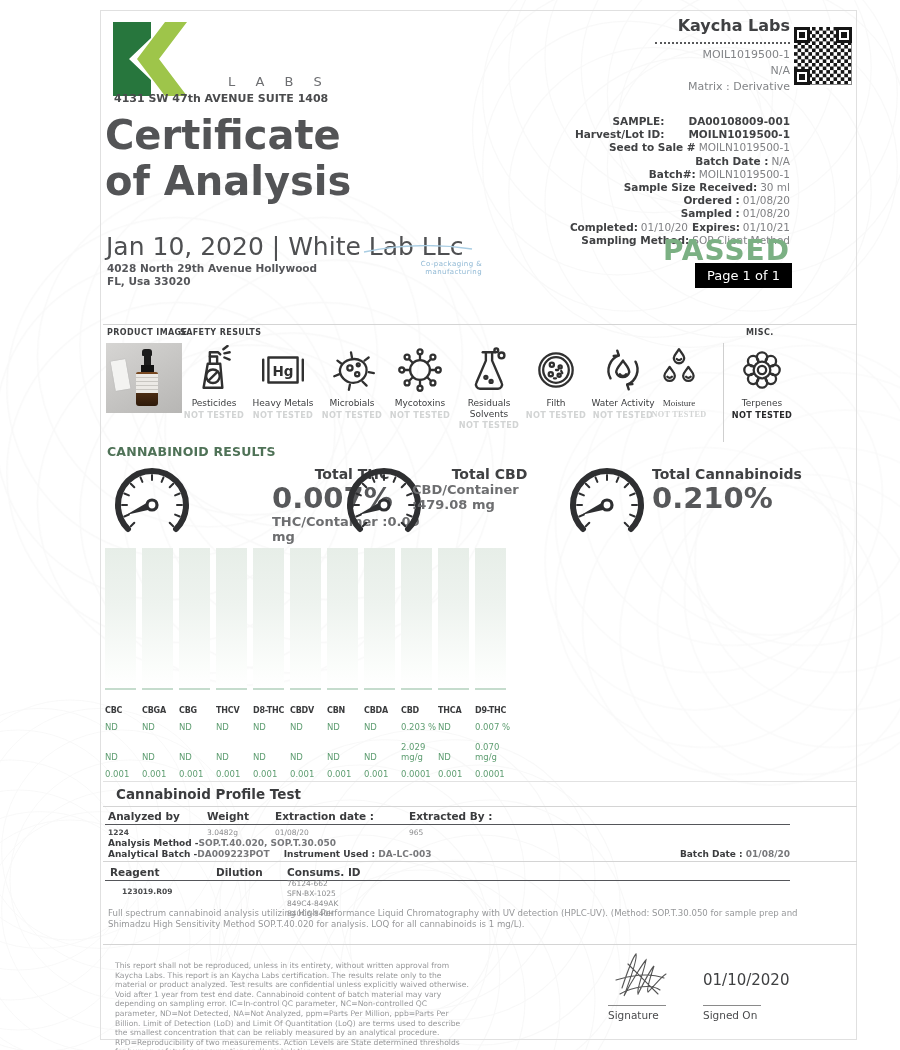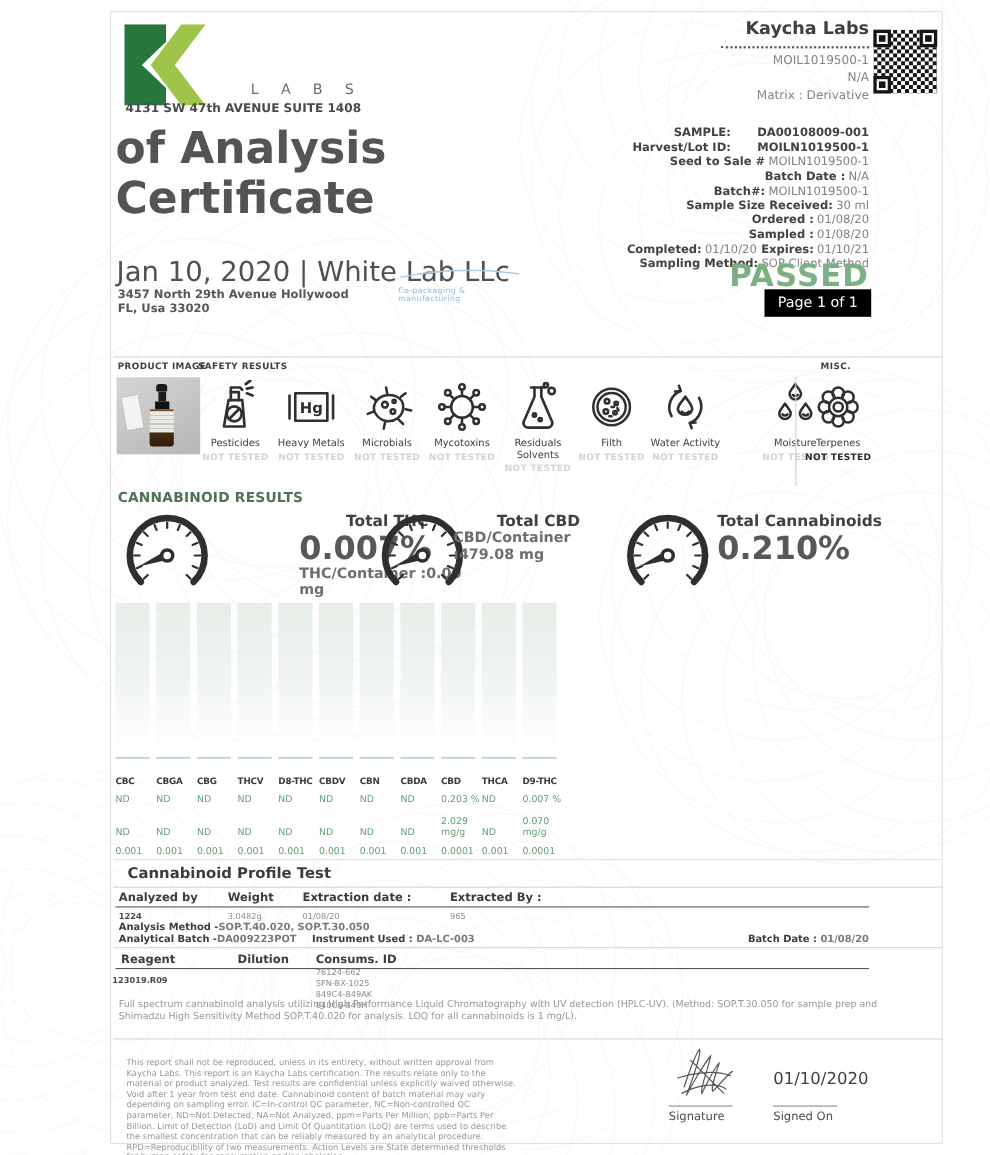--- a/index.html
+++ b/index.html
@@ -21,21 +21,21 @@
   .lab-address{left:114px;top:92px;font-size:11px;font-weight:700;color:#4a4b4d;}
   .doc-title{left:105px;top:112px;font-size:40px;line-height:46px;font-weight:700;color:#535456;}
   .date-client{left:106px;top:232px;font-size:25px;color:#4f5052;}
   .client-addr{left:107px;top:262px;font-size:10.5px;font-weight:700;color:#55565a;line-height:13px;}
 
   
   .wl{left:362px;top:238px;width:120px;height:64px;}
   .wl .nm{font-size:33px;line-height:33px;}
   .wl .w1{color:#a9cbe2;font-weight:300;}
   .wl .w2{color:#3e86bf;font-weight:700;}
-  .wl .tg{font-size:7px;color:#8fb8d4;margin-top:3px;letter-spacing:.4px;}
+  .wl .tg{font-size:7px;color:#8fb8d4;margin-top:3px;letter-spacing:.4px;text-align:right;}
 
   
   .lab-card-name{right:110px;top:16px;font-size:16px;font-weight:700;color:#3f4042;text-align:right;}
   .lab-card-rule{right:110px;top:42px;width:135px;border-top:2px dotted #58595b;}
   .lab-card-lines{right:110px;top:47px;font-size:11px;color:#828487;text-align:right;line-height:16px;}
   .qr{left:794px;top:27px;width:58px;height:58px;background:
       conic-gradient(#151515 25%,#fff 0 50%,#151515 0 75%,#fff 0) 0 0/7.2px 7.2px;
       outline:3px solid #fff;}
   .qr .f{position:absolute;width:16px;height:16px;background:#fff;border:3px solid #151515;}
   .qr .f i{display:block;width:6px;height:6px;background:#151515;margin:2px;}
@@ -282,26 +282,26 @@
     <div class="abs frame"></div>
 
     <svg class="abs klogo" viewBox="0 0 80 74">
       <polygon points="0,0 38,0 38,16 16,37 38,58 38,74 0,74" fill="#27763d"></polygon>
       <polygon points="52,0 74,0 46,37 74,74 52,74 24,37" fill="#9ec54a"></polygon>
     </svg>
     <div class="abs brand-sub">L A B S</div>
     <div class="abs lab-address">4131 SW 47th AVENUE SUITE 1408</div>
 
     <div class="abs doc-title">
+      <div>Certificate</div>
       <div>of Analysis</div>
-      <div>Certificate</div>
     </div>
     <div class="abs date-client">Jan 10, 2020 | White Lab LLc</div>
     <div class="abs client-addr">
-      <div>3457 North 29th Avenue Hollywood</div>
+      <div>4028 North 29th Avenue Hollywood</div>
       <div>FL, Usa 33020</div>
     </div>
 
     <div class="abs wl">
       <svg width="112" height="8">
           <path d="M2,7 Q56,-4 110,4" fill="none" stroke="#a9cde3" stroke-width="1.4"></path>
         </svg>
       <div class="tg">Co-packaging &amp; manufacturing</div>
     </div>
 
@@ -399,21 +399,21 @@
       <div class="s-name">Filth</div>
       <div class="s-status">NOT TESTED</div>
     </div>
     <div class="safety-item" style="left:590px;">
       <svg width="50" height="50">
           <use href="#sym-water-activity"></use>
         </svg>
       <div class="s-name">Water Activity</div>
       <div class="s-status">NOT TESTED</div>
     </div>
-    <div class="safety-item" style="left:690px;">
+    <div class="safety-item" style="left:646px;font-family:Liberation Serif, serif;">
       <svg width="50" height="50">
           <use href="#sym-moisture"></use>
         </svg>
       <div class="s-name">Moisture</div>
       <div class="s-status">NOT TESTED</div>
     </div>
     <div class="abs vdiv"></div>
     <div class="safety-item" style="left:729px;">
       <svg width="50" height="50">
           <use href="#sym-terpenes"></use>
@@ -547,21 +547,21 @@
 
     <div class="abs pline" style="left:108px;top:838px;"><span class="dk">Analysis Method -</span><span class="gy">SOP.T.40.020, SOP.T.30.050</span></div>
     <div class="abs pline" style="left:108px;top:849px;"><span class="dk">Analytical Batch -</span><span class="gy">DA009223POT</span><span class="dk" style="margin-left:14px;">Instrument Used : </span><span class="gy">DA-LC-003</span></div>
     <div class="abs pline" style="right:110px;top:849px;"><span class="dk">Batch Date : </span><span class="gy">01/08/20</span></div>
     <div class="abs rule" style="left:103px;top:861px;width:754px;"></div>
 
     <div class="abs ph" style="left:110px;top:866px;">Reagent</div>
     <div class="abs ph" style="left:216px;top:866px;">Dilution</div>
     <div class="abs ph" style="left:287px;top:866px;">Consums. ID</div>
     <div class="abs rule-dark" style="left:105px;top:880px;width:685px;"></div>
-    <div class="abs pvb" style="left:102px;top:887px;text-align:center;">123019.R09</div>
+    <div class="abs pvb" style="left:122px;top:887px;text-align:center;">123019.R09</div>
     <div class="abs consums" style="left:287px;top:879px;">
       <div>76124-662</div>
       <div>SFN-BX-1025</div>
       <div>849C4-849AK</div>
       <div>840C6-840H</div>
     </div>
     <div class="abs mnote">Full spectrum cannabinoid analysis utilizing High Performance Liquid Chromatography with UV detection (HPLC-UV). (Method: SOP.T.30.050 for sample prep and Shimadzu High Sensitivity Method SOP.T.40.020 for analysis. LOQ for all cannabinoids is 1 mg/L).</div>
     <div class="abs rule" style="left:103px;top:944px;width:754px;"></div>
 
     <div class="abs disclaimer">This report shall not be reproduced, unless in its entirety, without written approval from Kaycha Labs. This report is an Kaycha Labs certification. The results relate only to the material or product analyzed. Test results are confidential unless explicitly waived otherwise. Void after 1 year from test end date. Cannabinoid content of batch material may vary depending on sampling error. IC=In-control QC parameter, NC=Non-controlled QC parameter, ND=Not Detected, NA=Not Analyzed, ppm=Parts Per Million, ppb=Parts Per Billion. Limit of Detection (LoD) and Limit Of Quantitation (LoQ) are terms used to describe the smallest concentration that can be reliably measured by an analytical procedure. RPD=Reproducibility of two measurements. Action Levels are State determined thresholds for human safety for consumption and/or inhalation</div>

